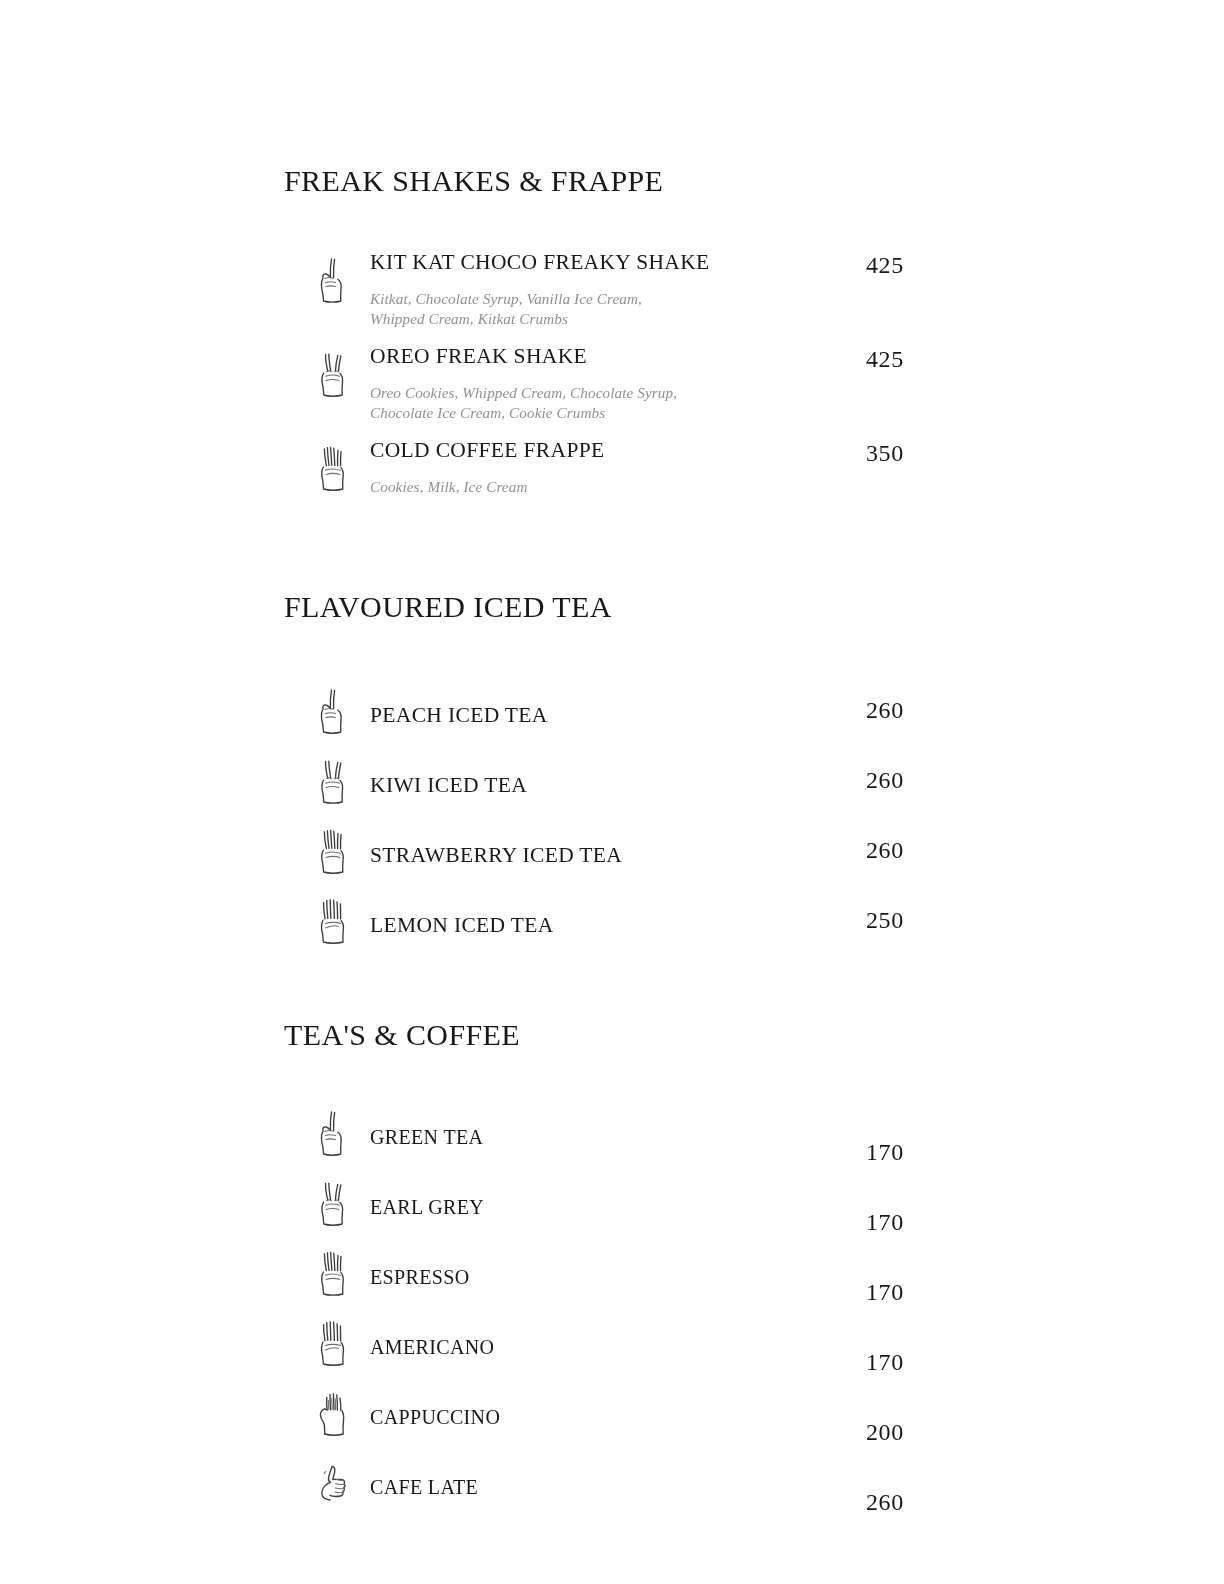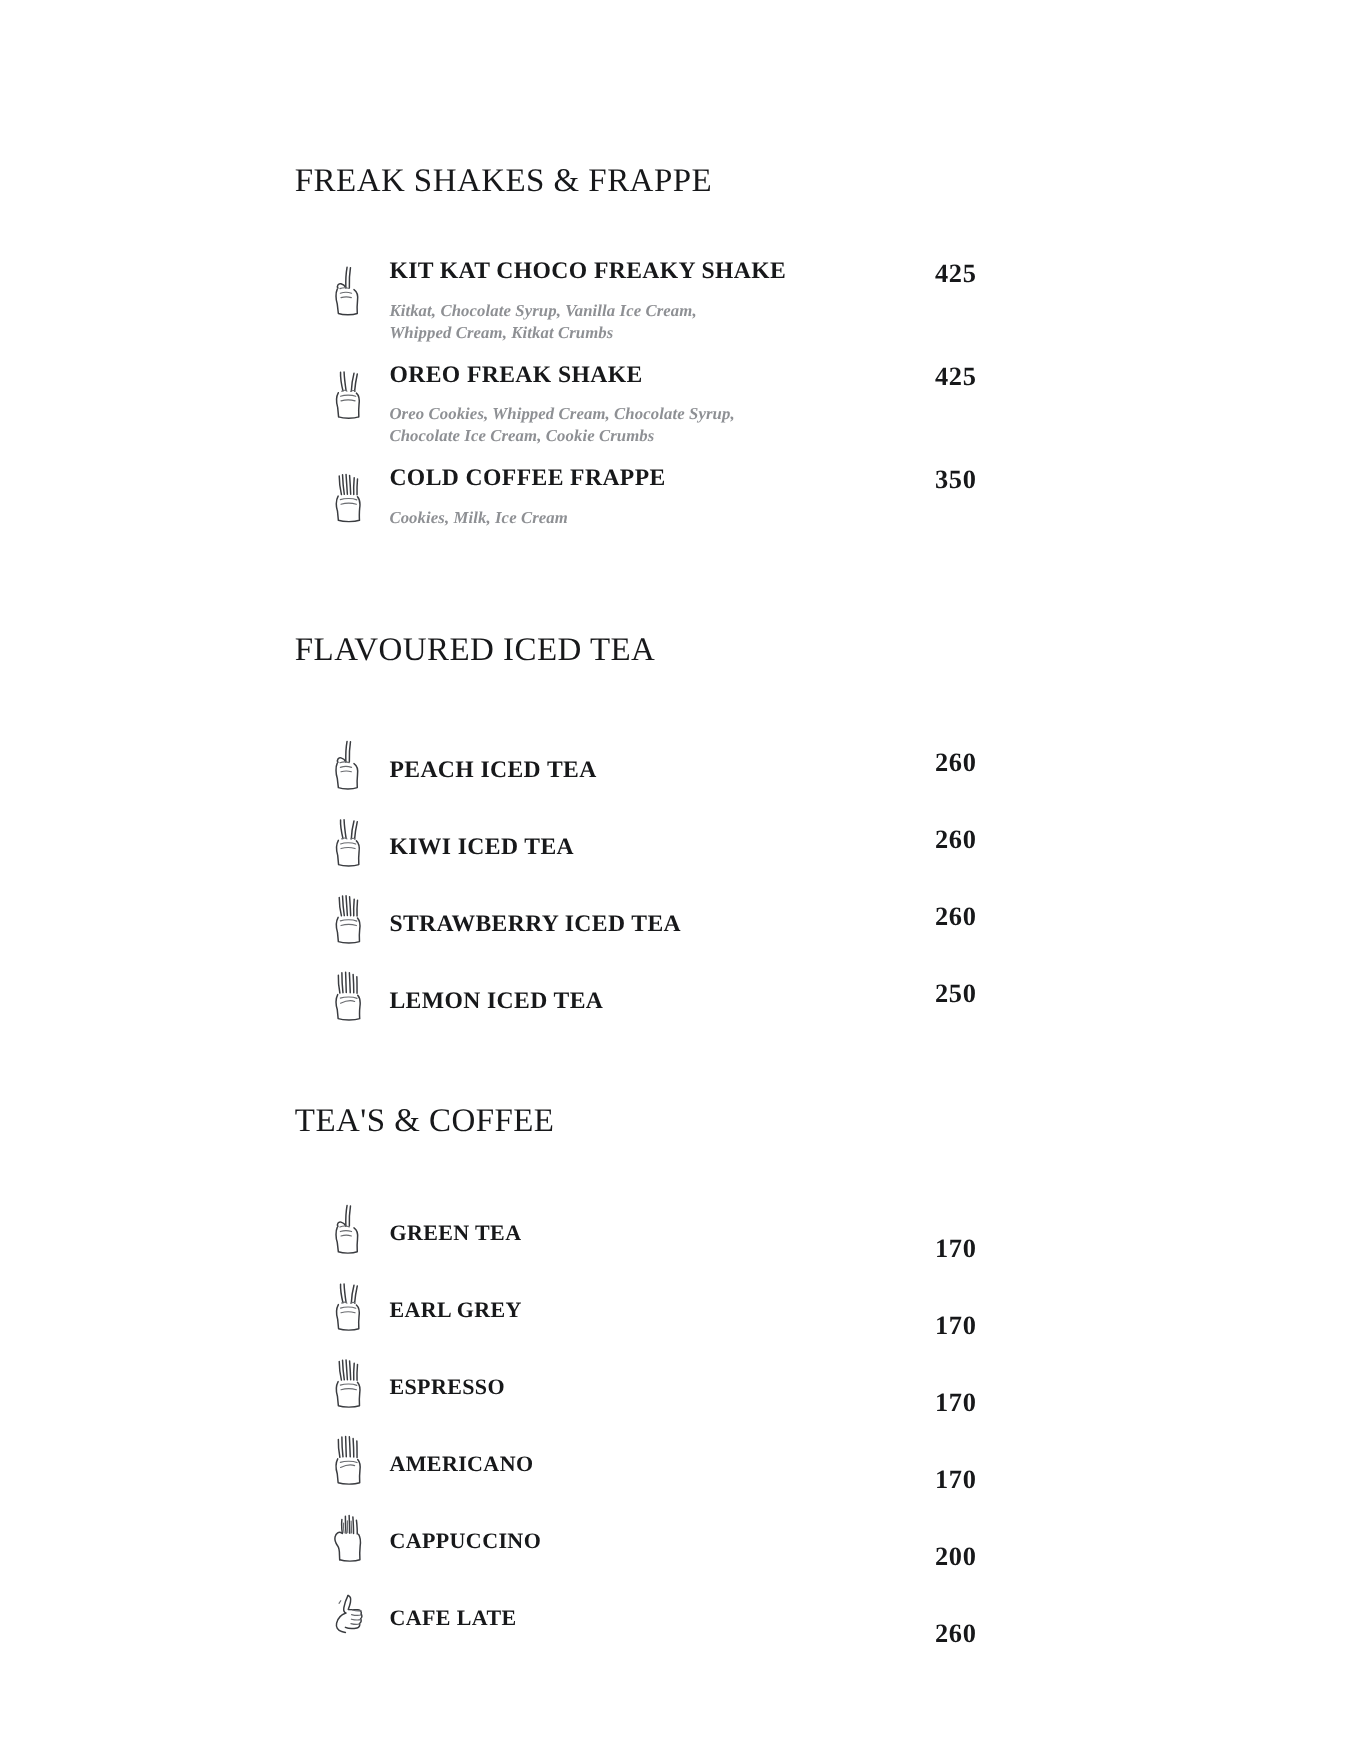--- a/index.html
+++ b/index.html
@@ -13,21 +13,21 @@
   body {
     font-family: "Liberation Serif", "DejaVu Serif", serif;
     color: #1b1b1b;
     position: relative;
     overflow: hidden;
   }
 
   .page {
     width: 1224px;
     height: 1584px;
-    padding: 0;
+    padding: 16px;
     position: relative;
   }
 
   
   .section { position: relative; }
 
   .section-title {
     font-family: "Liberation Serif", "DejaVu Serif", serif;
     font-size: 30px;
     letter-spacing: 0.4px;
@@ -39,21 +39,20 @@
 
   
   .items { margin: 0; padding: 0; list-style: none; }
 
   .item {
     position: relative;
     display: flex;
     align-items: flex-start;
     padding-left: 296px;
     padding-right: 300px;
-    font-weight: bold;
   }
 
   .item-icon {
     position: absolute;
     left: 296px;
     width: 42px;
     height: 52px;
     display: block;
   }
   .item-icon svg { display: block; width: 42px; height: 52px; }

